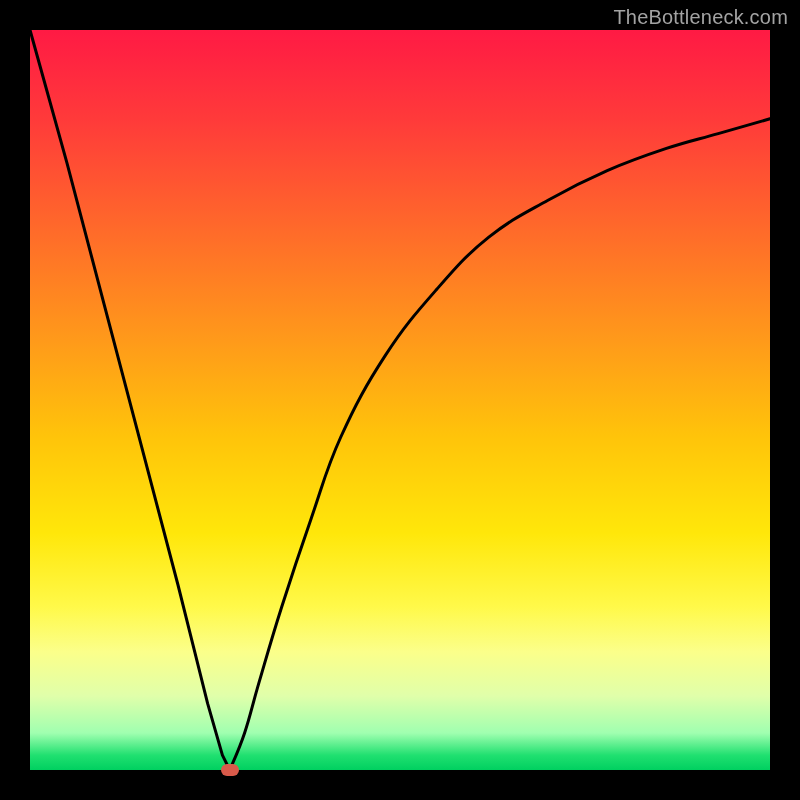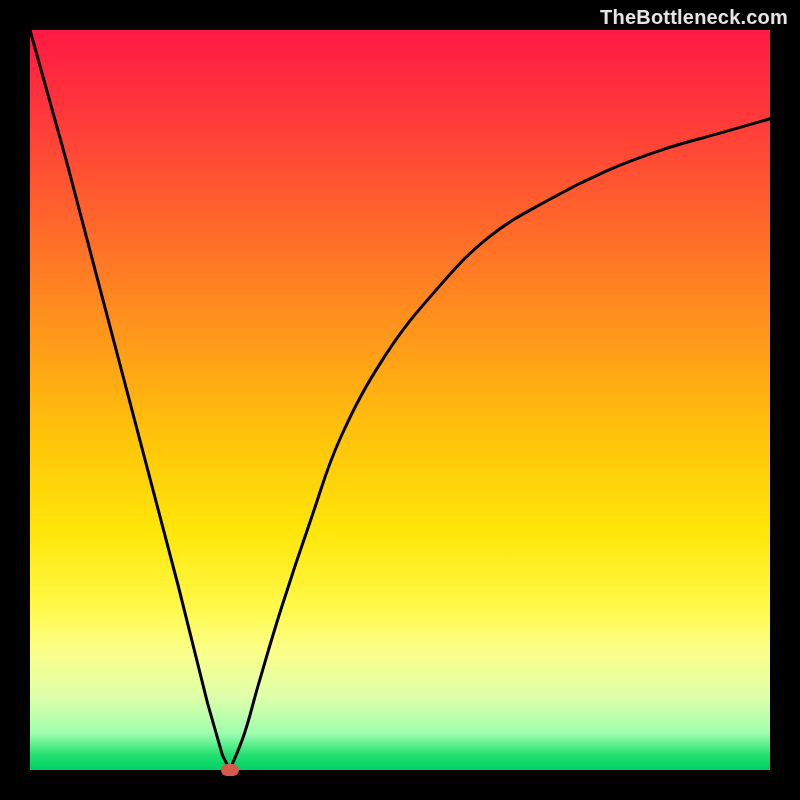--- a/index.html
+++ b/index.html
@@ -35,23 +35,23 @@
       #e0ffaa 90%,
       #a0ffb0 95%,
       #20e070 98%,
       #00d060 100%
     );
   }
   .watermark {
     position: absolute;
     top: 6px;
     right: 12px;
-    color: #e5e5e5;
+    color: #a3a3a3;
     font-size: 20px;
-    font-weight: 700;
+    font-weight: 400;
     letter-spacing: 0.2px;
     user-select: none;
   }
   svg.curve {
     position: absolute;
     left: 0;
     top: 0;
     width: 740px;
     height: 740px;
     overflow: visible;

